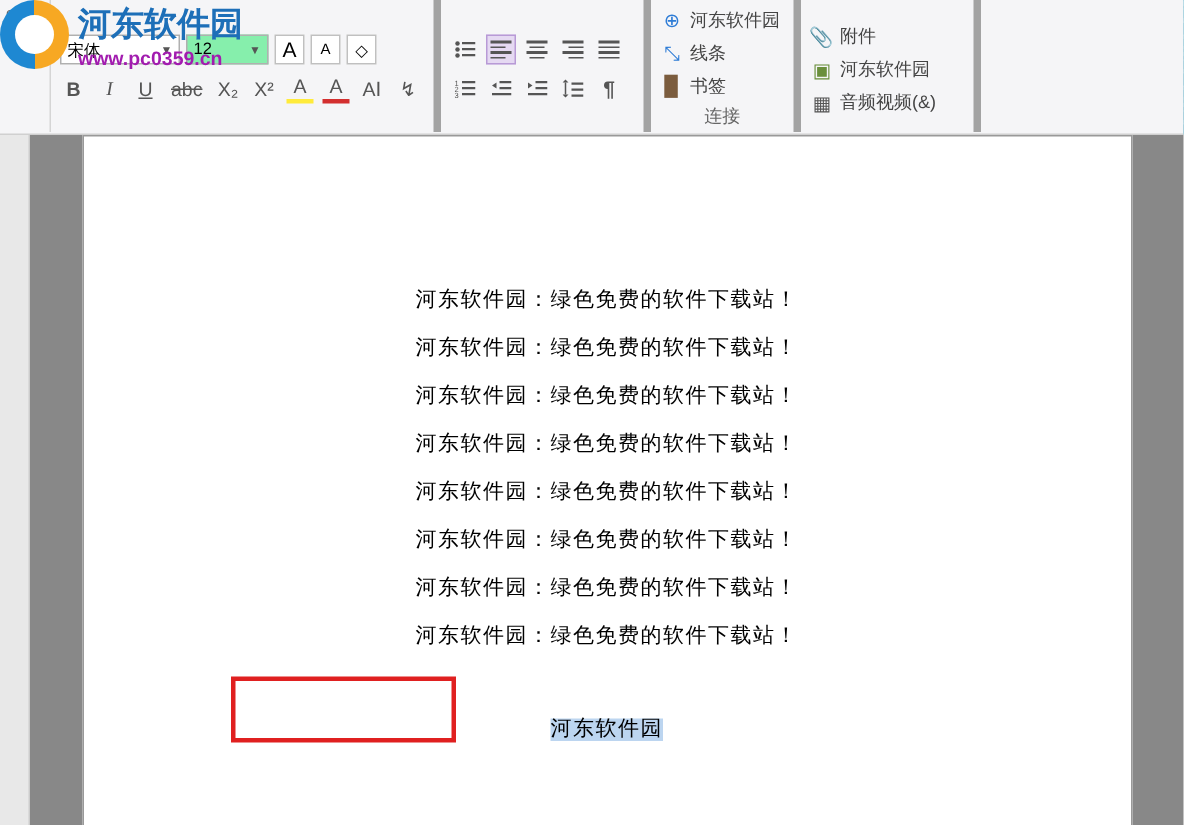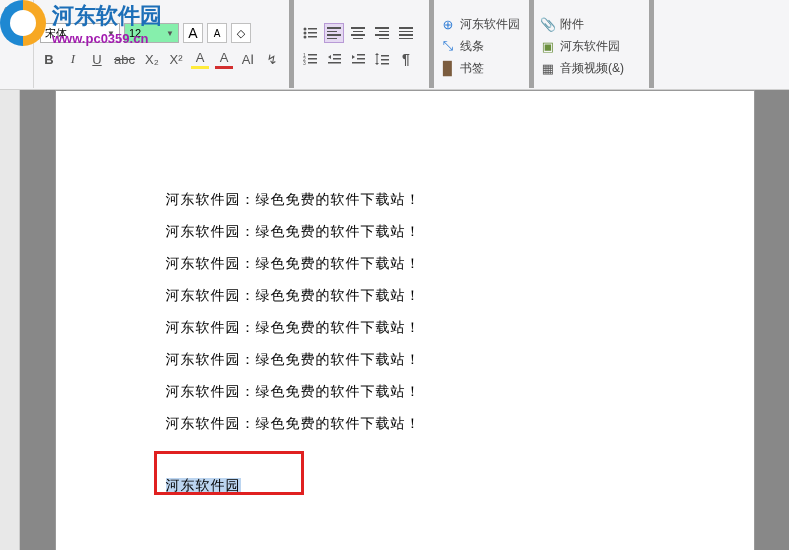--- a/index.html
+++ b/index.html
@@ -37,21 +37,21 @@
 
   
   .link-group .link-item { display: flex; align-items: center; gap: 4px; height: 22px; font-size: 12px; color: #444; cursor: pointer; }
   .link-icon { width: 16px; height: 16px; display: flex; align-items: center; justify-content: center; font-size: 13px; }
 
   
   .edit-group { width: 32px; display: flex; flex-direction: column; gap: 4px; padding: 4px 2px; border-right: 1px solid #d5d5d5; height: 88px; }
   .edit-lbl { font-size: 10px; color: #666; line-height: 1.1; word-break: break-all; }
 
   
-  .workspace { position: absolute; top: 90px; left: 0; right: 0; bottom: 0; background: #0f766e; display: flex; }
+  .workspace { position: absolute; top: 90px; left: 0; right: 0; bottom: 0; background: #0f766e; display: flex; text-align: center; }
   .ruler-vert { width: 20px; background: #e8e8e8; border-right: 1px solid #ccc; }
   .doc-area { flex: 1; background: #888; overflow-y: scroll; display: flex; justify-content: center; padding-top: 0; position: relative; }
   .paper { width: 700px; min-height: 900px; background: #fff; border: 1px solid #999; margin-top: 0; position: relative; padding: 100px 110px; }
   .paper p { font-size: 14px; font-family: SimSun, serif; color: #000; margin-bottom: 14px; letter-spacing: 1px; }
   .selected-text { background: #bcd5f0; display: inline; }
   .highlight-box { position: absolute; border: 3px solid #e02020; width: 150px; height: 44px; }
 
   
   .watermark { position: absolute; top: 0px; left: 0px; z-index: 100; display: flex; align-items: center; gap: 6px; pointer-events: none; }
   .wm-logo { width: 46px; height: 46px; border-radius: 50%; background: conic-gradient(#f7a823 0 50%, #1e88d2 50% 100%); position: relative; display:flex; align-items:center; justify-content:center; }
@@ -222,20 +222,21 @@
       </div>
       <div class="link-item">
         <span class="link-icon" style="color:#2e7cd6">⤡</span>
         <span>线条</span>
       </div>
       <div class="link-item">
         <span class="link-icon" style="color:#7b5c3e">▉</span>
         <span>书签</span>
       </div>
     </div>
+    <div class="group-label"><span>连接</span></div>
   </div>
 
   <div class="ribbon-group link-group" style="width:120px">
     <div>
       <div class="link-item">
         <span class="link-icon" style="color:#888">📎</span>
         <span>附件</span>
       </div>
       <div class="link-item">
         <span class="link-icon" style="color:#6a8f3c">▣</span>

